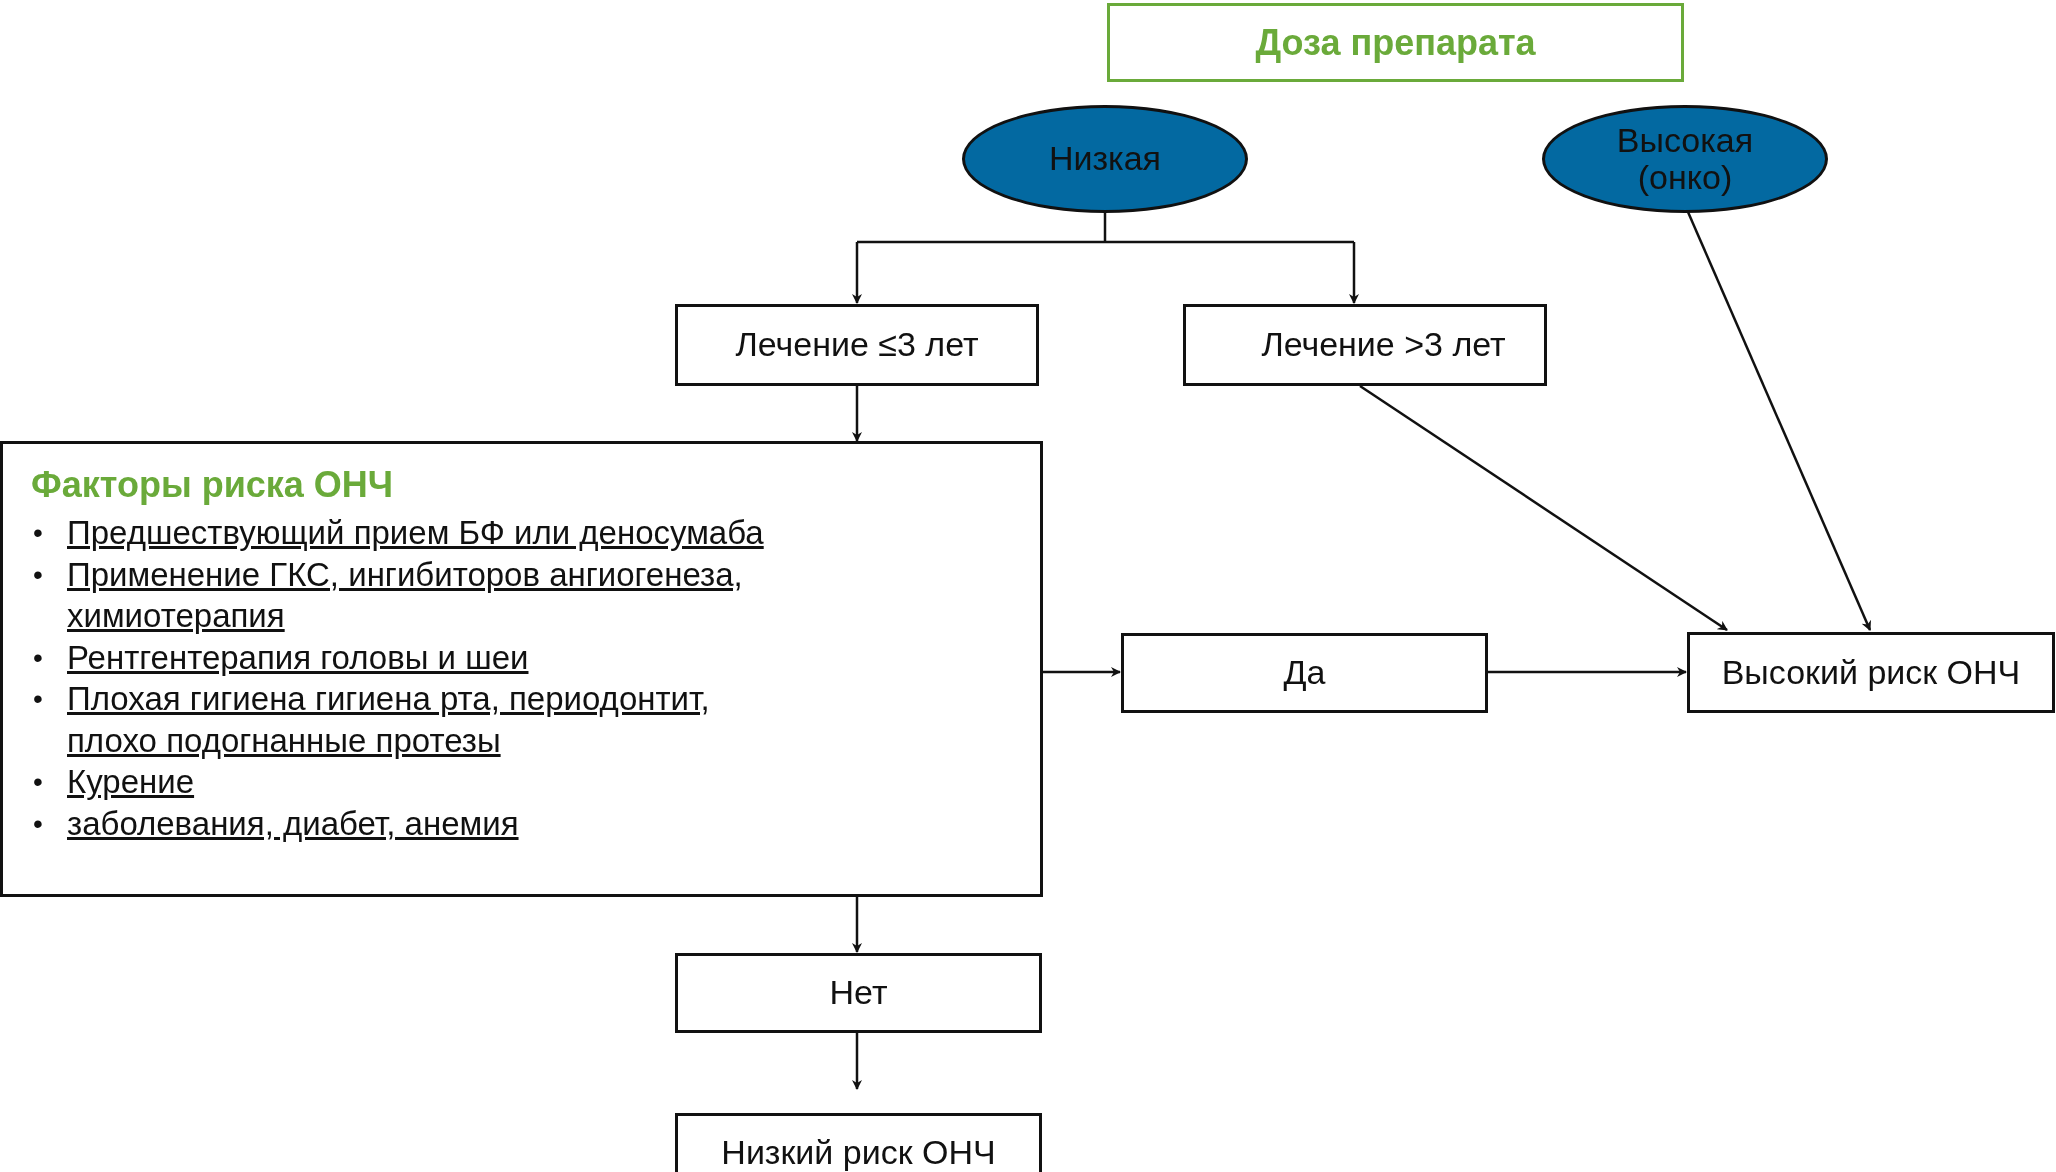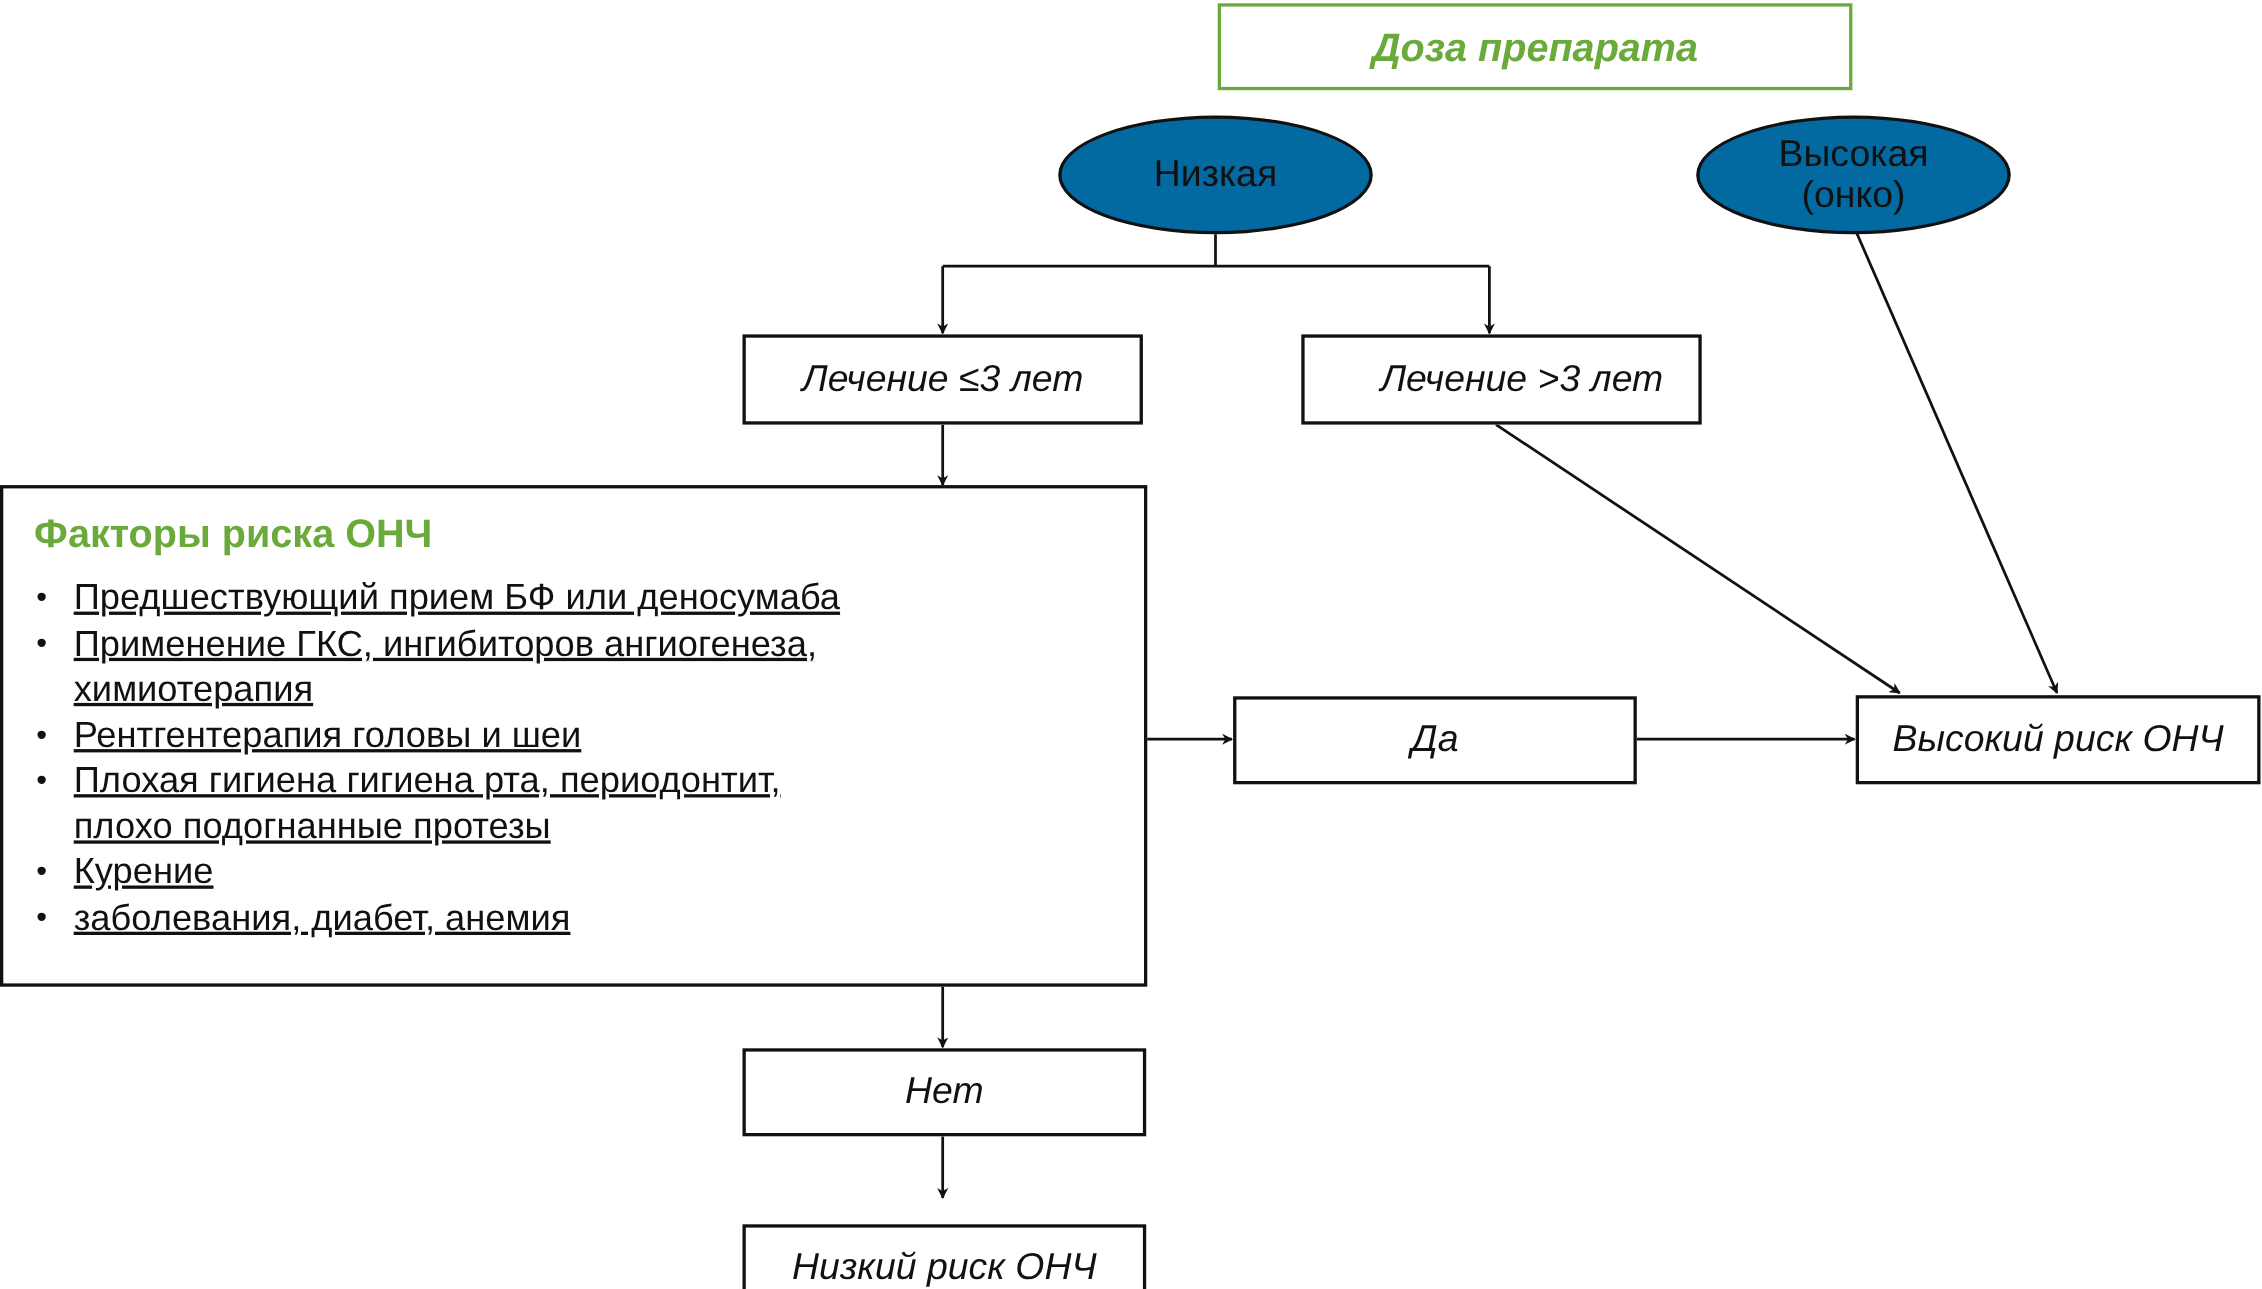--- a/index.html
+++ b/index.html
@@ -1,28 +1,28 @@
 <!DOCTYPE html>
 <html><head>
 <meta charset="utf-8">
 <style>
   html, body { margin: 0; padding: 0; background: #ffffff; }
   body { width: 2056px; height: 1172px; position: relative; overflow: hidden;
          font-family: "Liberation Sans", sans-serif; color: #111; }
   svg.arrows { position: absolute; left: 0; top: 0; width: 2056px; height: 1172px; }
   .box { position: absolute; box-sizing: border-box; border: 3px solid #111; background: #fff;
          display: flex; align-items: center; justify-content: center; 
-         font-size: 34px; line-height: 1.15; font-style: italic; }
+         font-size: 34px; line-height: 1.15; }
   .green-box { border-color: #6aaa3a; color: #6aaa3a; font-weight: bold; font-size: 36px; }
   .ellipse { position: absolute; box-sizing: border-box; border: 3px solid #111; border-radius: 50%;
              background: #0369a1; display: flex; align-items: center; justify-content: center;
              text-align: center; font-size: 34px; line-height: 1.1; flex-direction: column; }
   .risk-box { position: absolute; box-sizing: border-box; border: 3px solid #111; background: #fff;
               padding: 16px 0 0 28px; }
-  .risk-title { color: #6aaa3a; font-weight: bold; font-size: 36px; line-height: 50px; margin-bottom: 12px; }
+  .risk-title { color: #6aaa3a; font-weight: bold; font-size: 36px; line-height: 50px; margin-bottom: 2px; }
   .risk-list { list-style: none; margin: 0; padding: 0; text-decoration: underline; }
   .risk-list li { position: relative; padding-left: 36px; font-size: 33px; line-height: 41.5px; }
   .risk-list li::before { content: "•"; position: absolute; left: 2px; top: 0; font-size: 28px; }
 </style>
 </head>
 <body>
 
 <svg class="arrows" xmlns="http://www.w3.org/2000/svg">
   <defs>
     <marker id="ah" markerWidth="10" markerHeight="10" refX="9" refY="5" orient="auto" markerUnits="userSpaceOnUse" viewBox="0 0 10 10">

